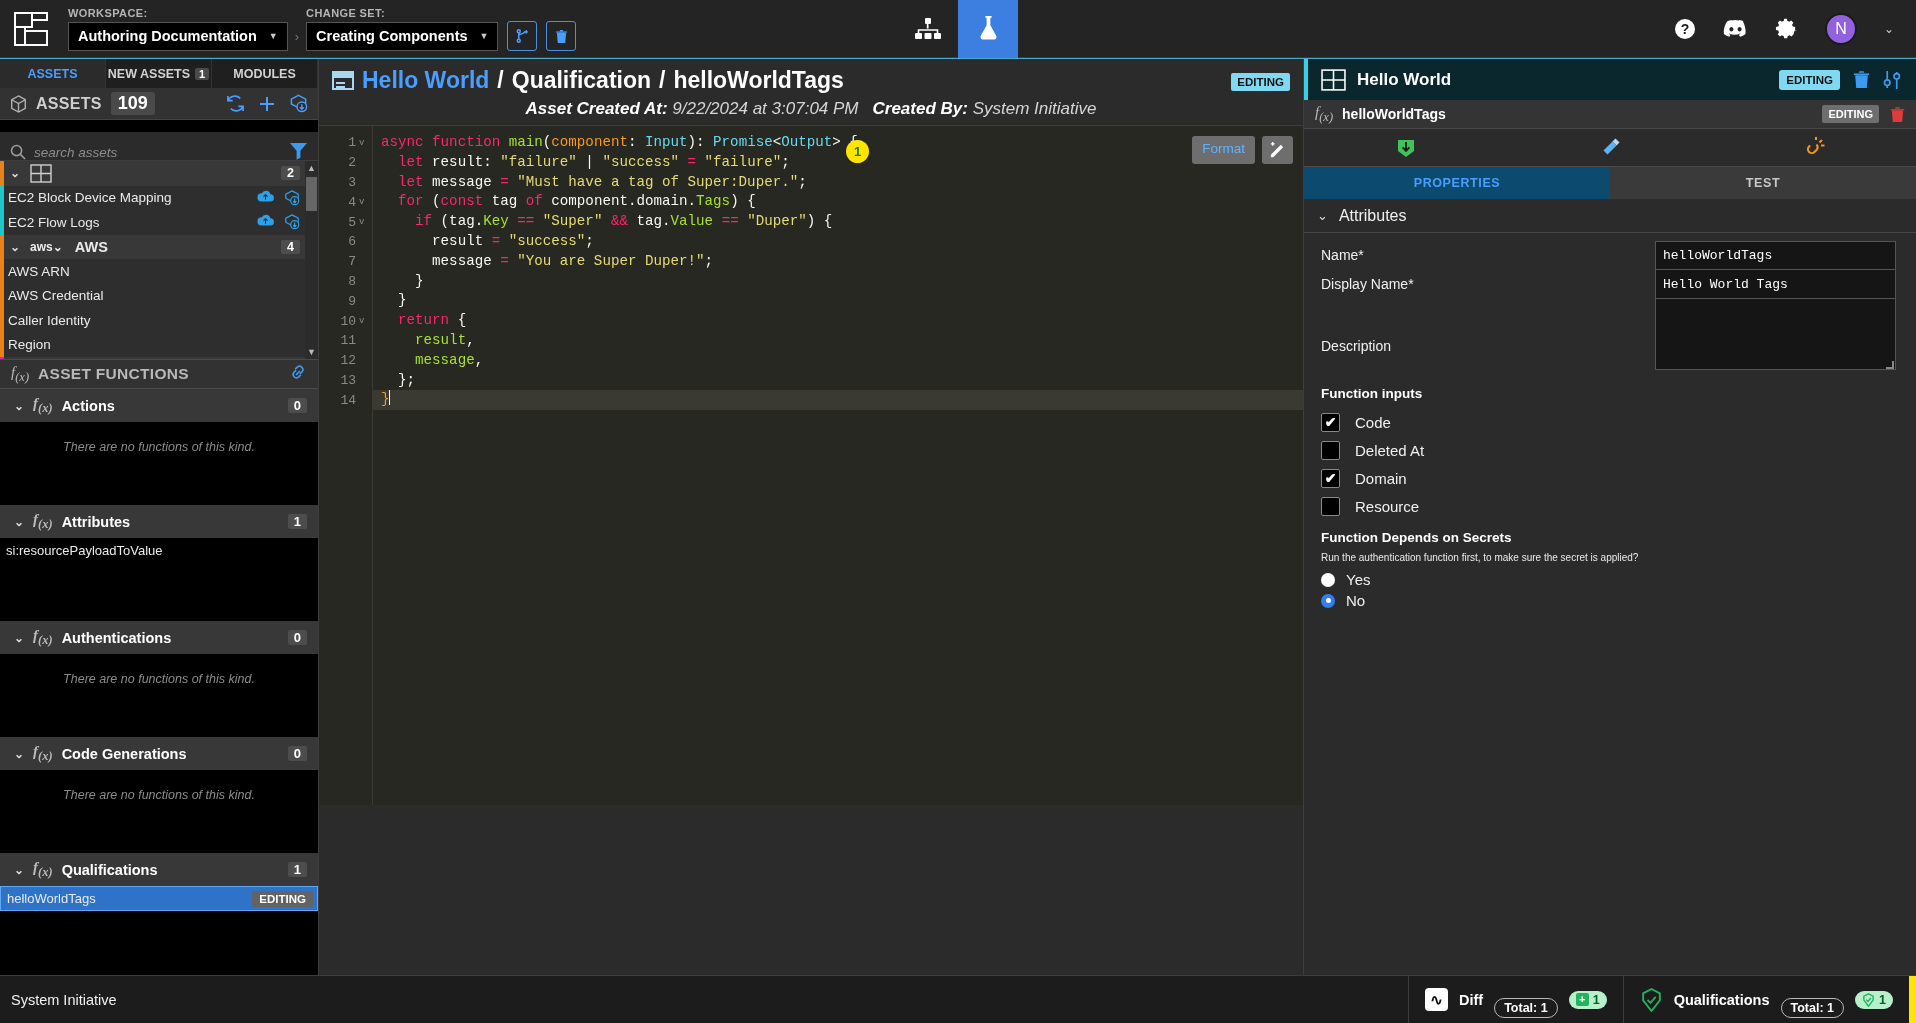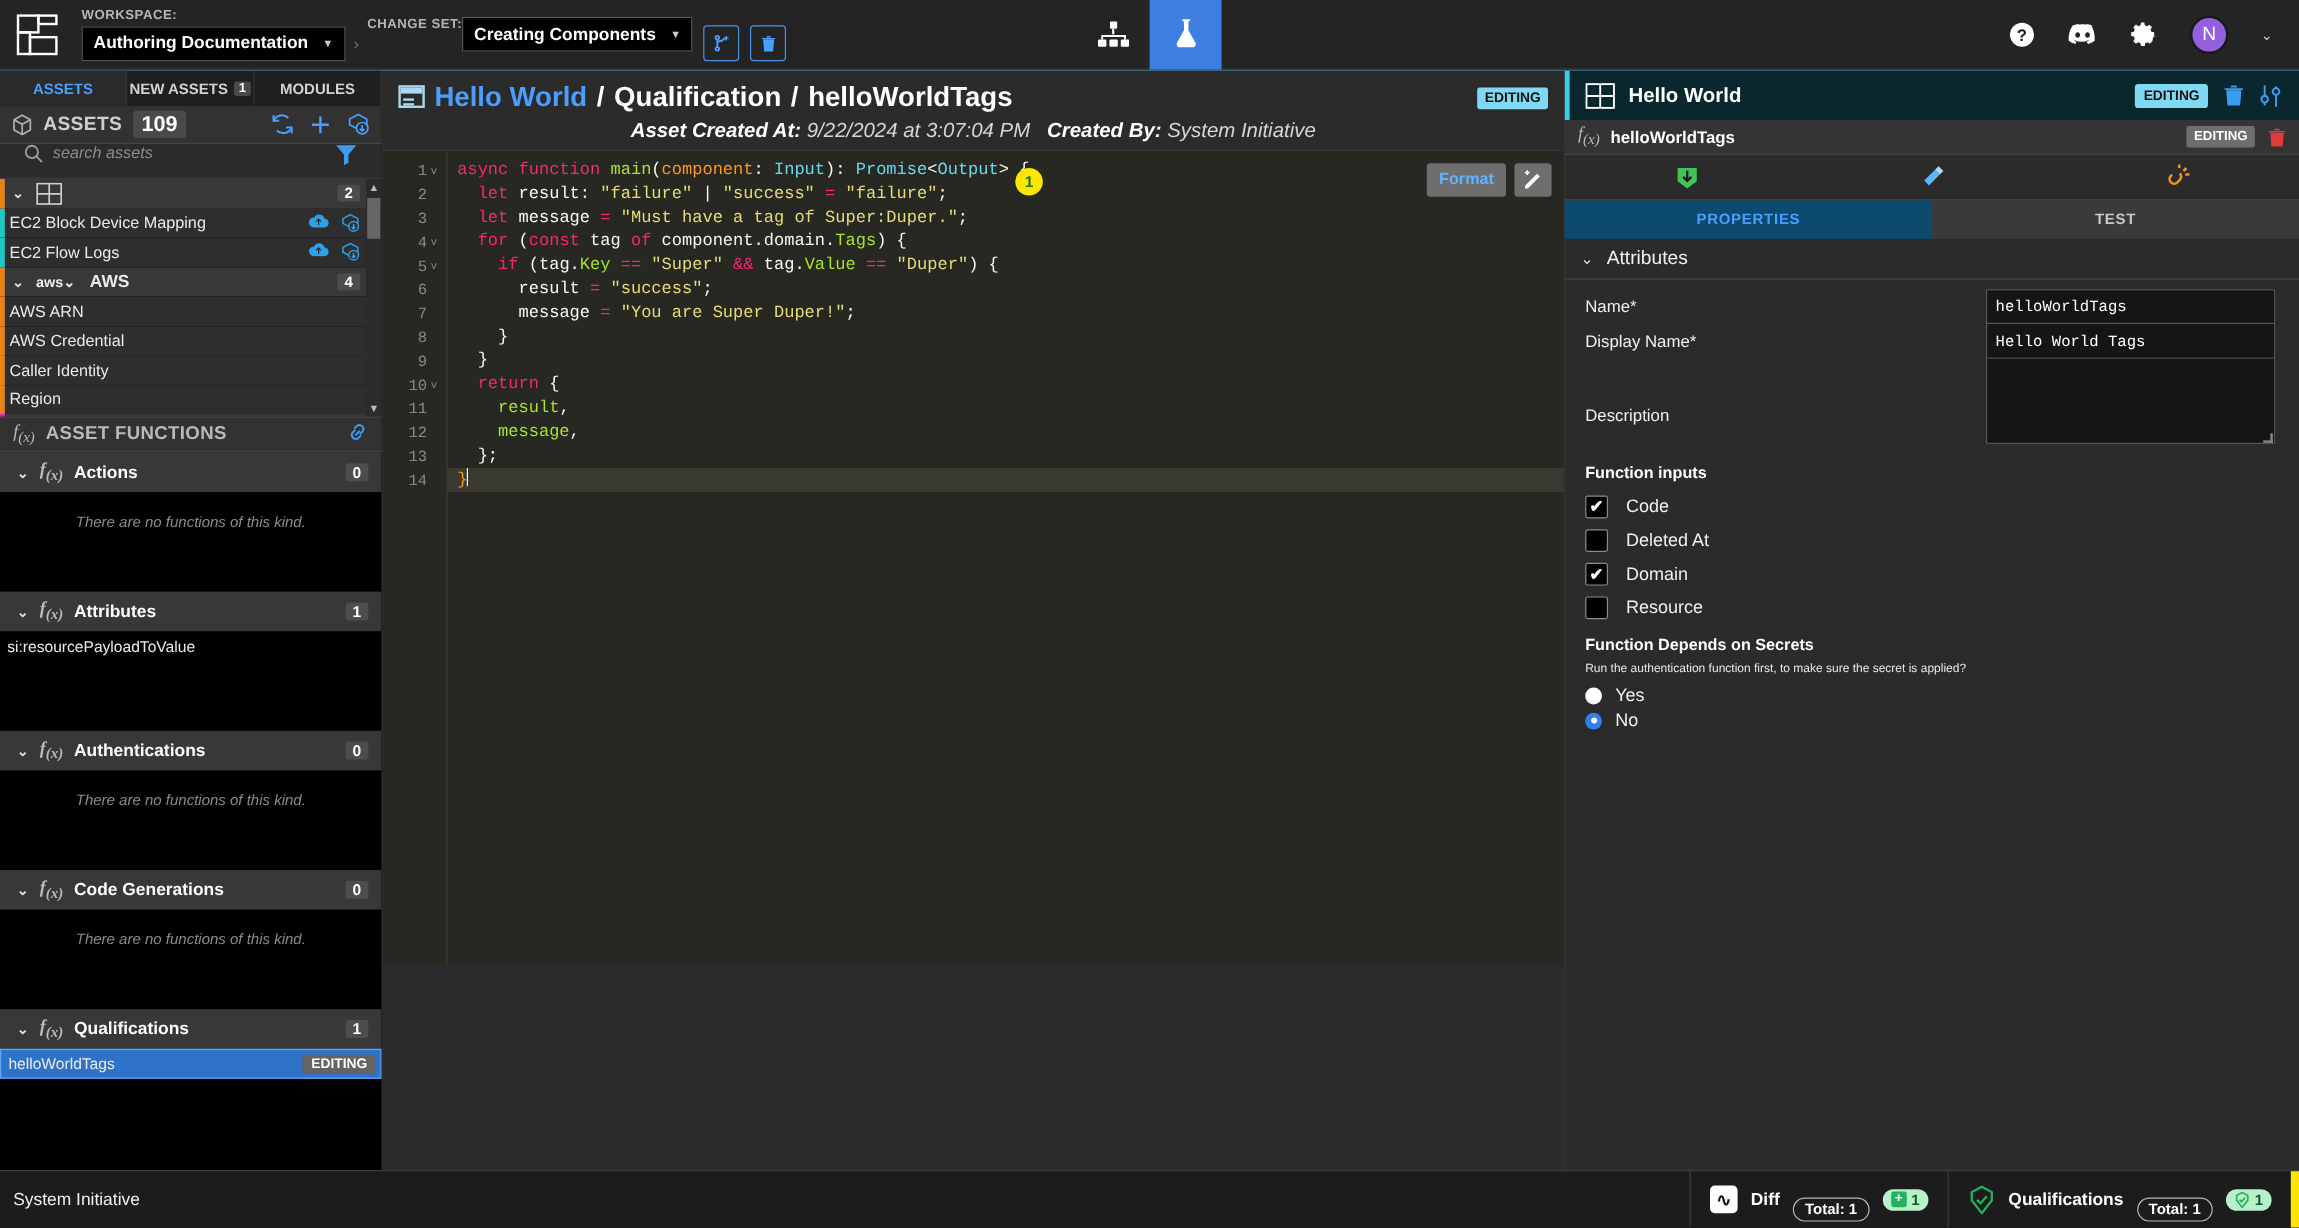--- a/index.html
+++ b/index.html
@@ -23,21 +23,21 @@
   .si-logo i.c { left: 0; top: 14px; width: 12px; height: 20px; }
   .si-logo i.d { left: 10px; top: 18px; width: 24px; height: 16px; }
 
   .ws-group { display: flex; flex-direction: column; justify-content: center; margin-left: 6px; }
   .ws-label { font-size: 11px; color: #b5b5b5; letter-spacing: .4px; font-weight: bold; margin-bottom: 3px; }
   .selectbox { background: #000; border: 1px solid #555; height: 29px; display: flex; align-items: center;
                padding: 0 9px; font-size: 14.5px; font-weight: bold; color: #fff; min-width: 170px;
                justify-content: space-between; gap: 12px; cursor: pointer; }
   .selectbox .cv { font-size: 9px; color: #ccc; }
   .crumb-sep { color: #777; font-size: 13px; margin: 16px 7px 0 7px; }
-  .cs-group { display: flex; flex-direction: row; justify-content: center; }
+  .cs-group { display: flex; flex-direction: column; justify-content: center; }
   .icon-btn-o { width: 30px; height: 30px; border: 1px solid #4a90e2; display: flex; align-items: center;
                 justify-content: center; margin-left: 9px; margin-top: 15px; border-radius: 3px; cursor: pointer; }
   .center-tabs { position: absolute; left: 50%; transform: translateX(-50%); display: flex; height: 58px; align-items: stretch; }
   .ctab { width: 60px; display: flex; align-items: center; justify-content: center; cursor: pointer; }
   .ctab.active { background: #3d7fe0; }
   .right-icons { margin-left: auto; display: flex; align-items: center; gap: 27px; padding-right: 22px; }
   .ricon { cursor: pointer; display: flex; align-items: center; }
   .avatar { width: 32px; height: 32px; border-radius: 50%; background: #9361dd; color: #fff;
             display: flex; align-items: center; justify-content: center; font-size: 16px;
             border: 2px solid #1a1a1a; cursor: pointer; }
@@ -52,22 +52,22 @@
   .ltabs { display: flex; height: 29px; background: #1f1f1f; flex: 0 0 29px; }
   .ltab { flex: 1; display: flex; align-items: center; justify-content: center; gap: 5px;
           font-size: 12.5px; font-weight: bold; color: #d2d2d2; cursor: pointer; border-right: 1px solid #333; }
   .ltab.active { color: #4a9eff; background: #2b2b2b; }
   .ltab .cnt { background: #4a4a4a; color: #fff; font-size: 11px; padding: 0px 4px; border-radius: 2px; }
   .lhdr { height: 32px; display: flex; align-items: center; padding: 0 10px; gap: 9px;
           background: #323232; border-bottom: 1px solid #444; flex: 0 0 32px; }
   .lhdr .ttl { font-size: 16px; font-weight: bold; color: #cfcfcf; letter-spacing: .3px; }
   .lhdr .big-cnt { background: #4a4a4a; color: #fff; font-size: 18px; font-weight: bold; padding: 1px 7px; border-radius: 3px; }
   .lhdr .sp { margin-left: auto; display: flex; gap: 13px; align-items: center; }
-  .searchrow { height: 29px; display: flex; align-items: flex-start; gap: 8px; padding: 0 20px;
-               background: #2b2b2b; border-bottom: 1px solid #3d3d3d; flex: 0 0 29px; }
+  .searchrow { height: 29px; display: flex; align-items: flex-end; gap: 8px; padding: 0 10px;
+               background: #2b2b2b; border-bottom: 1px solid #3d3d3d; flex: 0 0 29px; margin-top: 12px; }
   .searchrow input { flex: 1; background: transparent; border: none; outline: none; color: #fff;
                      font-size: 13.5px; font-style: italic; font-family: "Liberation Sans", sans-serif; }
   .searchrow input::placeholder { color: #8d8d8d; font-style: italic; }
 
   .tree { overflow: hidden; position: relative; flex: 0 0 198px; }
   .trow { display: flex; align-items: center; height: 24.5px; padding-left: 4px; font-size: 13.5px;
           color: #eaeaea; cursor: pointer; position: relative; }
   .trow .acc { position: absolute; left: 0; top: 0; bottom: 0; width: 4px; }
   .grow { background: #383838; font-weight: bold; font-size: 14.5px; padding-left: 10px; }
   .grow .gc { margin-left: auto; background: #4d4d4d; color: #fff; font-size: 12.5px;
@@ -129,21 +129,21 @@
   .st { color: #e6db74; }     
   .op { color: #f92672; }
   .pl { color: #f8f8f2; }
   .vr { color: #a6e22e; }
   .cursor { display: inline-block; width: 1px; height: 15px; background: #f8f8f2;
             vertical-align: -2px; margin-left: -1px; }
   .marker { position: absolute; left: 527px; top: 14px; width: 23px; height: 23px; border-radius: 50%;
             background: #ffe500; color: #1a7a1a; font-size: 13px; font-weight: bold;
             display: flex; align-items: center; justify-content: center; }
   .fmtbar { position: absolute; right: 10px; top: 10px; display: flex; gap: 7px; }
-  .fmtbtn { background: #6e6e6e; color: #5fb3ff; font-size: 13.5px; font-weight: bold;
+  .fmtbtn { background: #6e6e6e; color: #5fb3ff; font-size: 13.5px; font-weight: normal;
             padding: 5px 10px; border-radius: 3px; cursor: pointer; }
   .fmticon { background: #6e6e6e; width: 31px; height: 28px; border-radius: 3px; display: flex;
              align-items: center; justify-content: center; cursor: pointer; }
   .editor-pad { flex: 0 0 170px; background: #2b2b2b; }
 
   
   .right { width: 612px; flex: 0 0 612px; background: #2b2b2b; display: flex; flex-direction: column; min-height: 0; }
   .rhdr { height: 41px; background: #09272c; display: flex; align-items: center; gap: 11px;
           padding-left: 13px; border-left: 4px solid #35d1e8; flex: 0 0 41px; }
   .rhdr .nm { font-size: 17px; font-weight: bold; color: #fff; }

